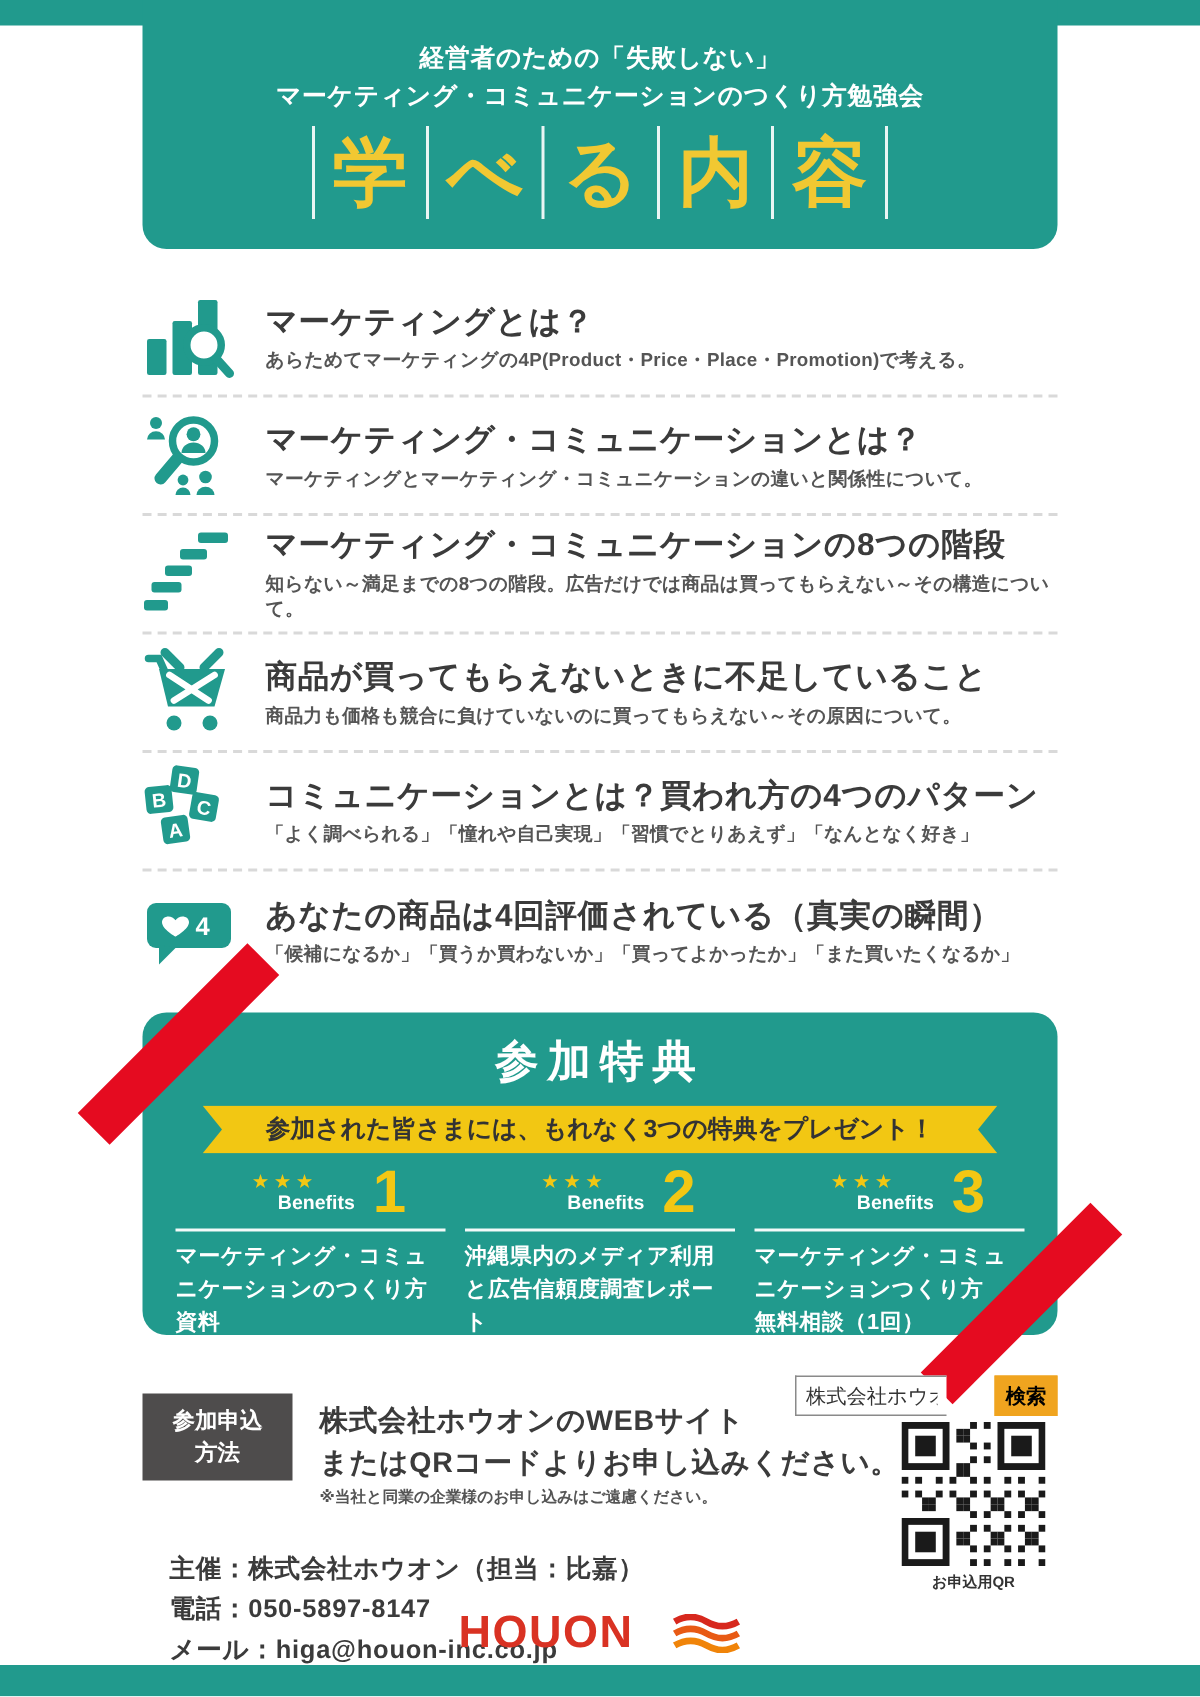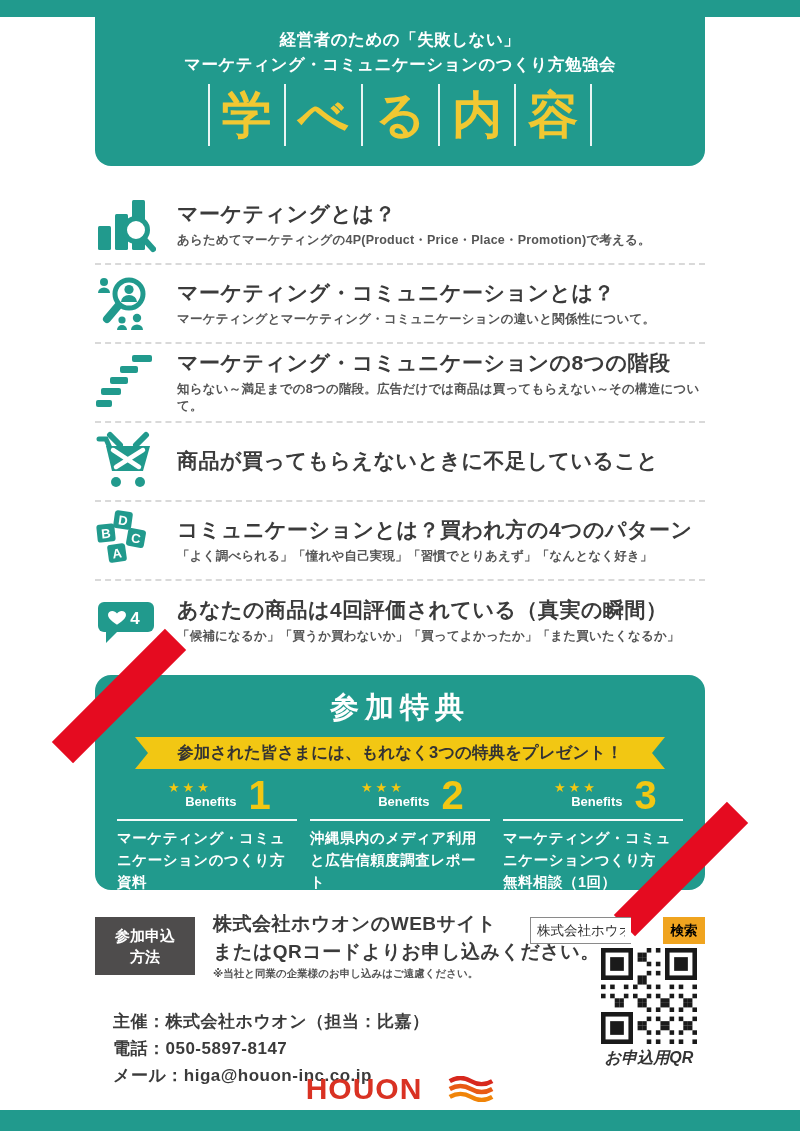--- a/index.html
+++ b/index.html
@@ -55,34 +55,34 @@
   .b-label{color:#fff;font-size:13px;font-weight:bold;line-height:1.2;text-align:center;margin-left:42px;}
   .b-num{color:var(--banner-yellow);font-size:40px;font-weight:bold;line-height:.9;}
   .b-rule{border:none;border-top:2px solid rgba(255,255,255,.95);margin:6px 0 7px;}
   .b-text{font-size:14.5px;font-weight:bold;line-height:1.5;height:66px;white-space:pre-line;letter-spacing:.5px;}
 
   
   .apply{position:absolute;left:95px;top:910px;width:610px;color:var(--dark);}
   .row{display:flex;align-items:center;}
   .label-box{width:100px;height:58px;background:var(--gray-box);color:#fff;font-size:15px;font-weight:bold;
              display:flex;align-items:center;justify-content:center;text-align:center;white-space:pre-line;flex:none;line-height:1.4;}
-  .apply-text{margin-left:18px;}
+  .apply-text{margin-left:18px;margin-top:24px;}
   .apply-text .big{font-size:19px;font-weight:bold;line-height:1.45;letter-spacing:.5px;}
   .apply-text .note{font-size:10.5px;font-weight:600;color:var(--desc);margin-top:2px;}
   .contact-row{margin-top:27px;}
   .contact-lines{margin-left:18px;font-size:17px;font-weight:600;line-height:1.6;letter-spacing:.5px;}
 
   .searchbox{position:absolute;right:0;top:7px;width:175px;height:27px;display:flex;gap:32px;}
   .search-input{flex:1;border:1px solid #8a8a8a;border-right:none;font-size:13.5px;padding:0 6px;
                 font-family:inherit;color:#333;outline:none;min-width:0;background:#fff;}
   .search-btn{width:42px;background:var(--orange);border:1px solid var(--orange);color:#000000;
               font-size:13.5px;font-weight:bold;font-family:inherit;cursor:pointer;padding:0;}
   .qr-wrap{position:absolute;right:8px;top:38px;width:96px;text-align:center;}
   .qr-wrap svg{width:96px;height:96px;display:block;background:#fff;}
-  .qr-caption{font-size:16px;font-weight:600;color:#333;margin-top:4px;font-style:italic;}
+  .qr-caption{font-size:10px;font-weight:600;color:#333;margin-top:4px;}
 
   
   .logo{position:absolute;left:0;top:1074px;width:800px;display:flex;justify-content:center;align-items:center;gap:26px;}
   .logo-text{font-size:30px;font-weight:800;letter-spacing:1px;color:var(--logo-red);line-height:1;}
 
   .ic{fill:var(--teal);}
 </style>
 </head>
 <body>
 
@@ -172,20 +172,21 @@
           <path d="M3 8h7l4 9" stroke="#219A8D" stroke-width="5" fill="none" stroke-linecap="round"></path>
           <path d="M14 4l10 10M50 4l-10 10" stroke="#219A8D" stroke-width="6" stroke-linecap="round"></path>
           <path class="ic" d="M10 15h44l-7 25H16z"></path>
           <path d="M17 19l26 17M47 19l-27 17" stroke="#fff" stroke-width="4.5" stroke-linecap="round"></path>
           <circle class="ic" cx="20" cy="51" r="5"></circle>
           <circle class="ic" cx="44" cy="51" r="5"></circle>
         </svg>
       </div>
       <div>
         <div class="t-title">商品が買ってもらえないときに不足していること</div>
+        <div class="t-desc">商品力も価格も競合に負けていないのに買ってもらえない～その原因について。</div>
       </div>
     </div>
 
     <div class="topic">
       <div class="icon-box">
         <svg width="60" height="60" viewBox="0 0 60 60" font-family="Liberation Sans,DejaVu Sans,sans-serif" font-weight="bold" font-size="13" text-anchor="middle">
           <g transform="rotate(8 27 10)">
               <rect class="ic" x="18" y="1" width="18" height="18" rx="3"></rect>
               <text x="27" y="15" fill="#fff">D</text>
             </g>

